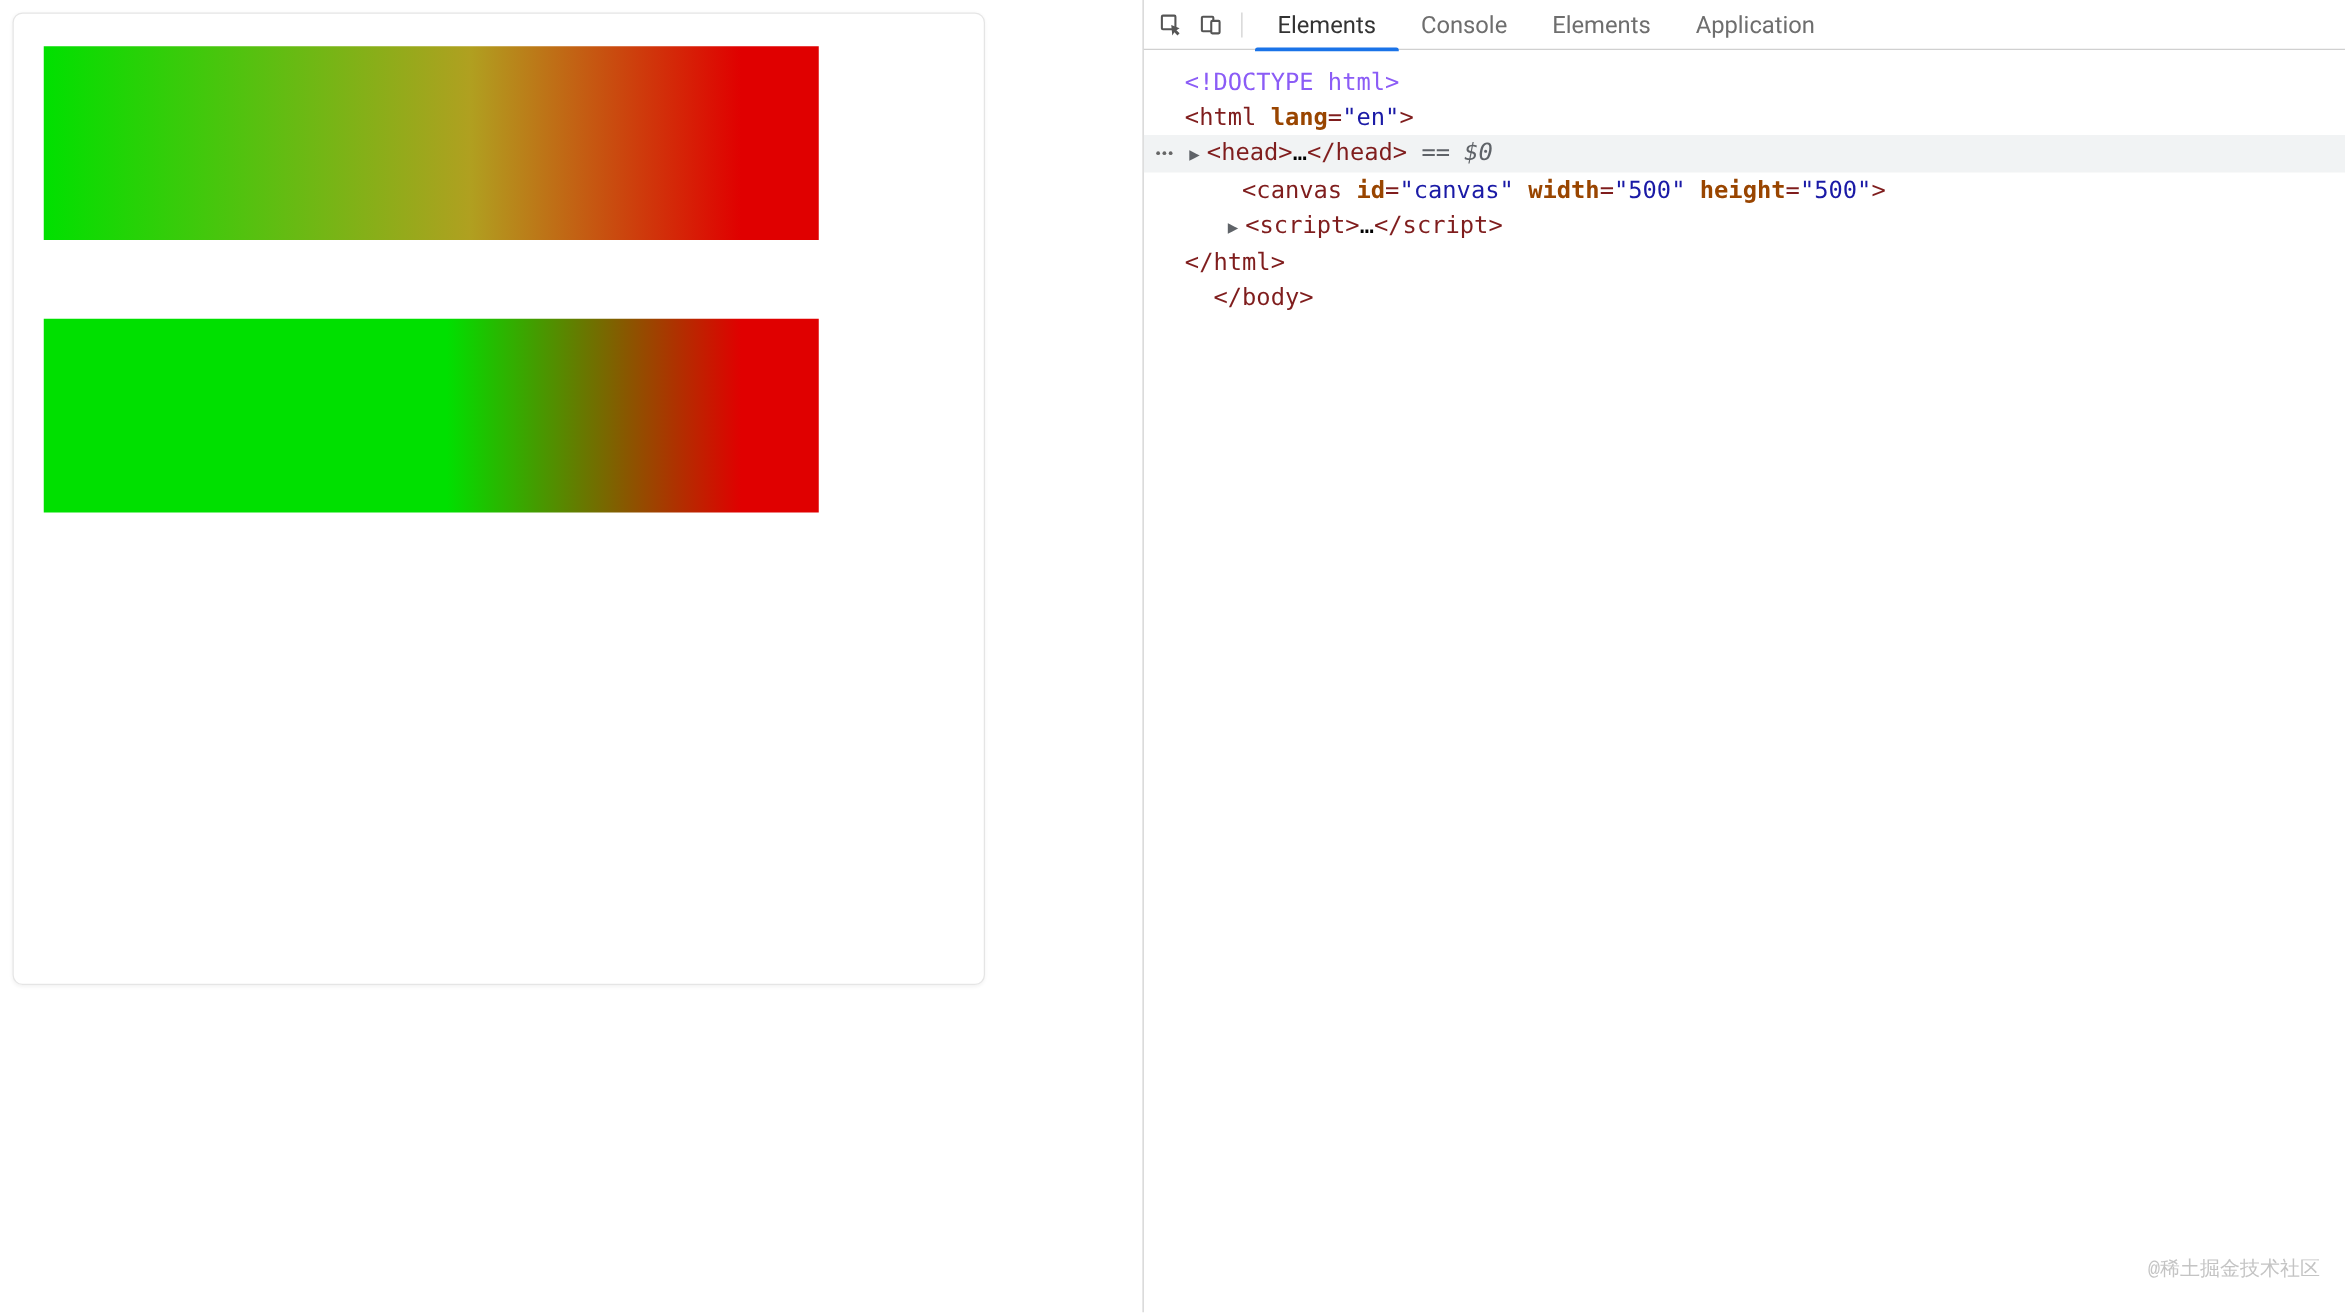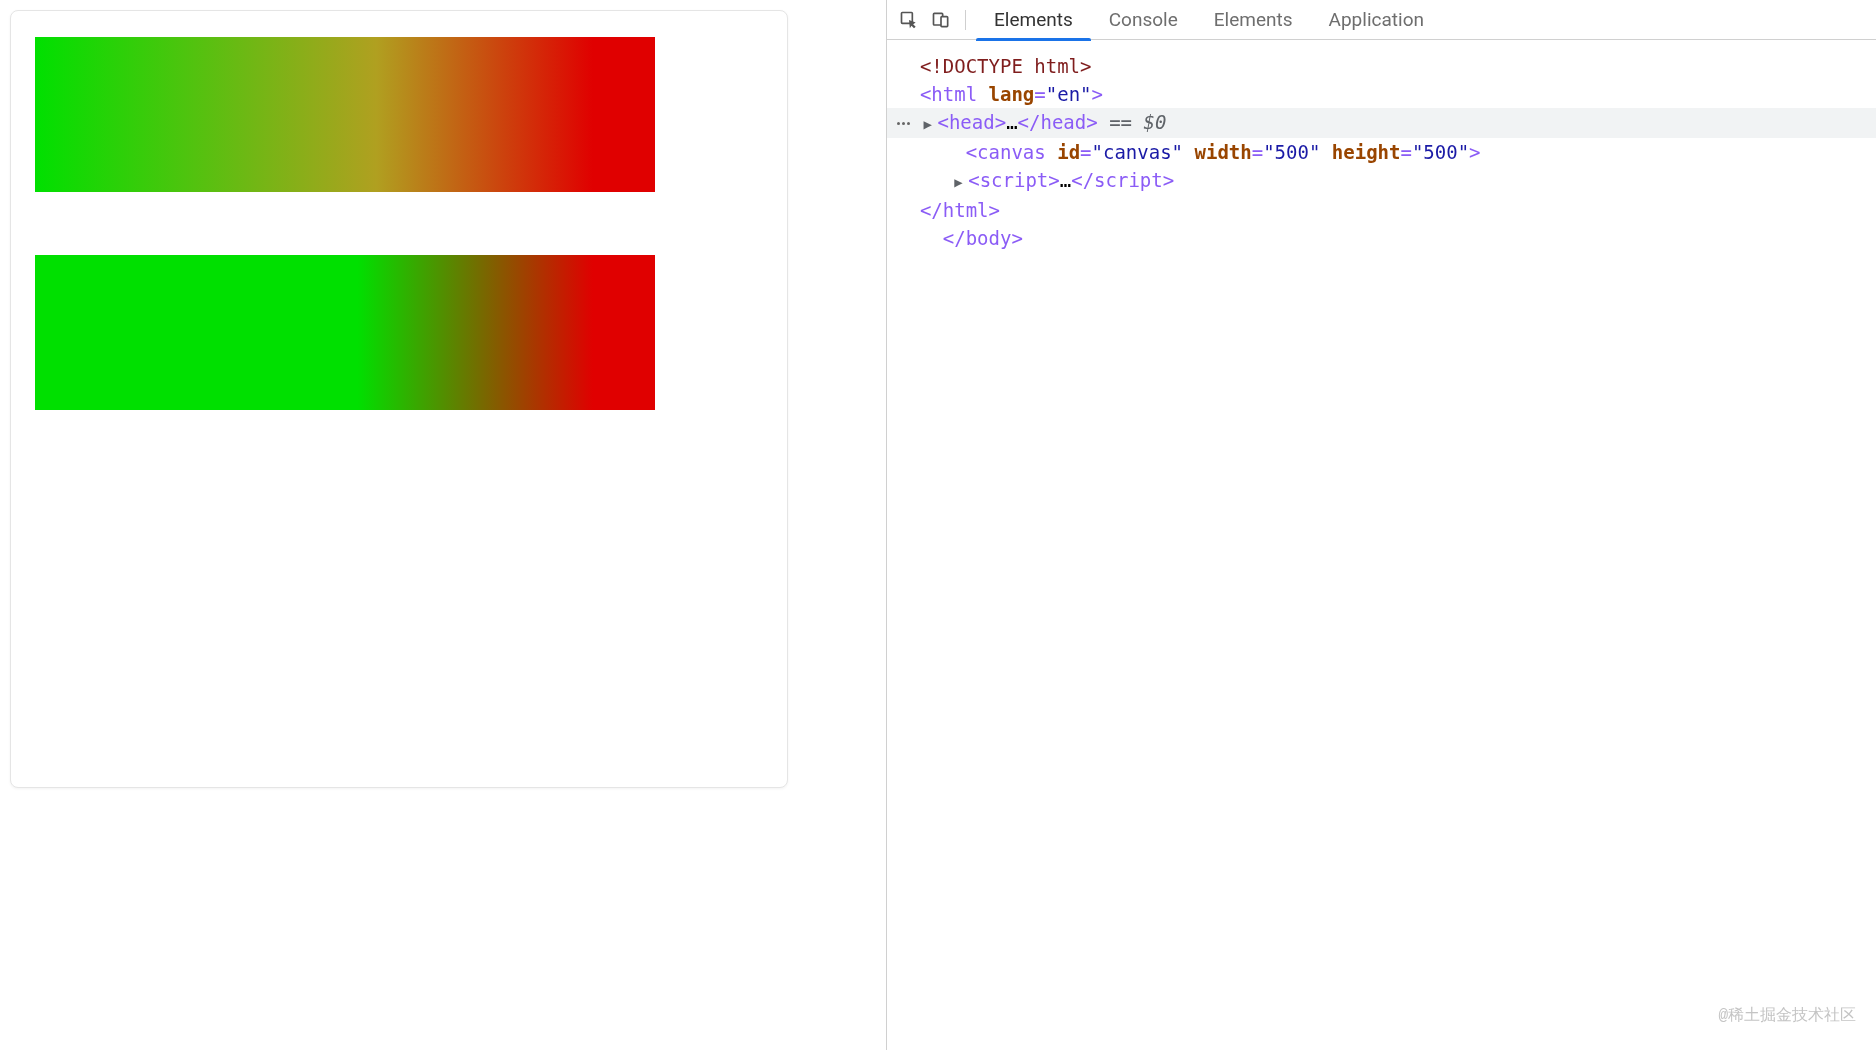--- a/index.html
+++ b/index.html
@@ -44,20 +44,21 @@
     .bar2 {
       top: 244px;
       background: linear-gradient(to right, #00e000 0%, #00e000 45%, #00e000 52%, #e00000 90%, #e00000 100%);
     }
     .right-pane {
       flex: 1;
       border-left: 1px solid #d0d0d0;
       display: flex;
       flex-direction: column;
       background: #fff;
+      margin-left: 28px;
     }
     .devtools-header {
       height: 40px;
       border-bottom: 1px solid #d0d0d0;
       display: flex;
       align-items: center;
       padding: 0 8px;
       gap: 0;
     }
     .tool-icon {
@@ -117,24 +118,24 @@
     .dom-line.selected {
       background: #f1f3f4;
     }
     .twisty {
       display: inline-block;
       width: 14px;
       color: #5f6368;
       font-size: 14px;
       vertical-align: baseline;
     }
-    .t-purple { color: #8b5cf6; }
+    .t-purple { color: #7f1d1d; }
     .t-attrname { color: #994500; font-weight: bold; }
     .t-attrvalue { color: #1a1aa6; }
-    .t-doctype { color: #7f1d1d; }
+    .t-doctype { color: #8b5cf6; }
     .t-var { color: #5f6368; font-style: italic; }
     .t-black { color: #000; }
     .dots {
       display: inline-flex;
       gap: 2px;
       vertical-align: middle;
       margin-right: 2px;
     }
     .dots span {
       width: 3px; height: 3px;

